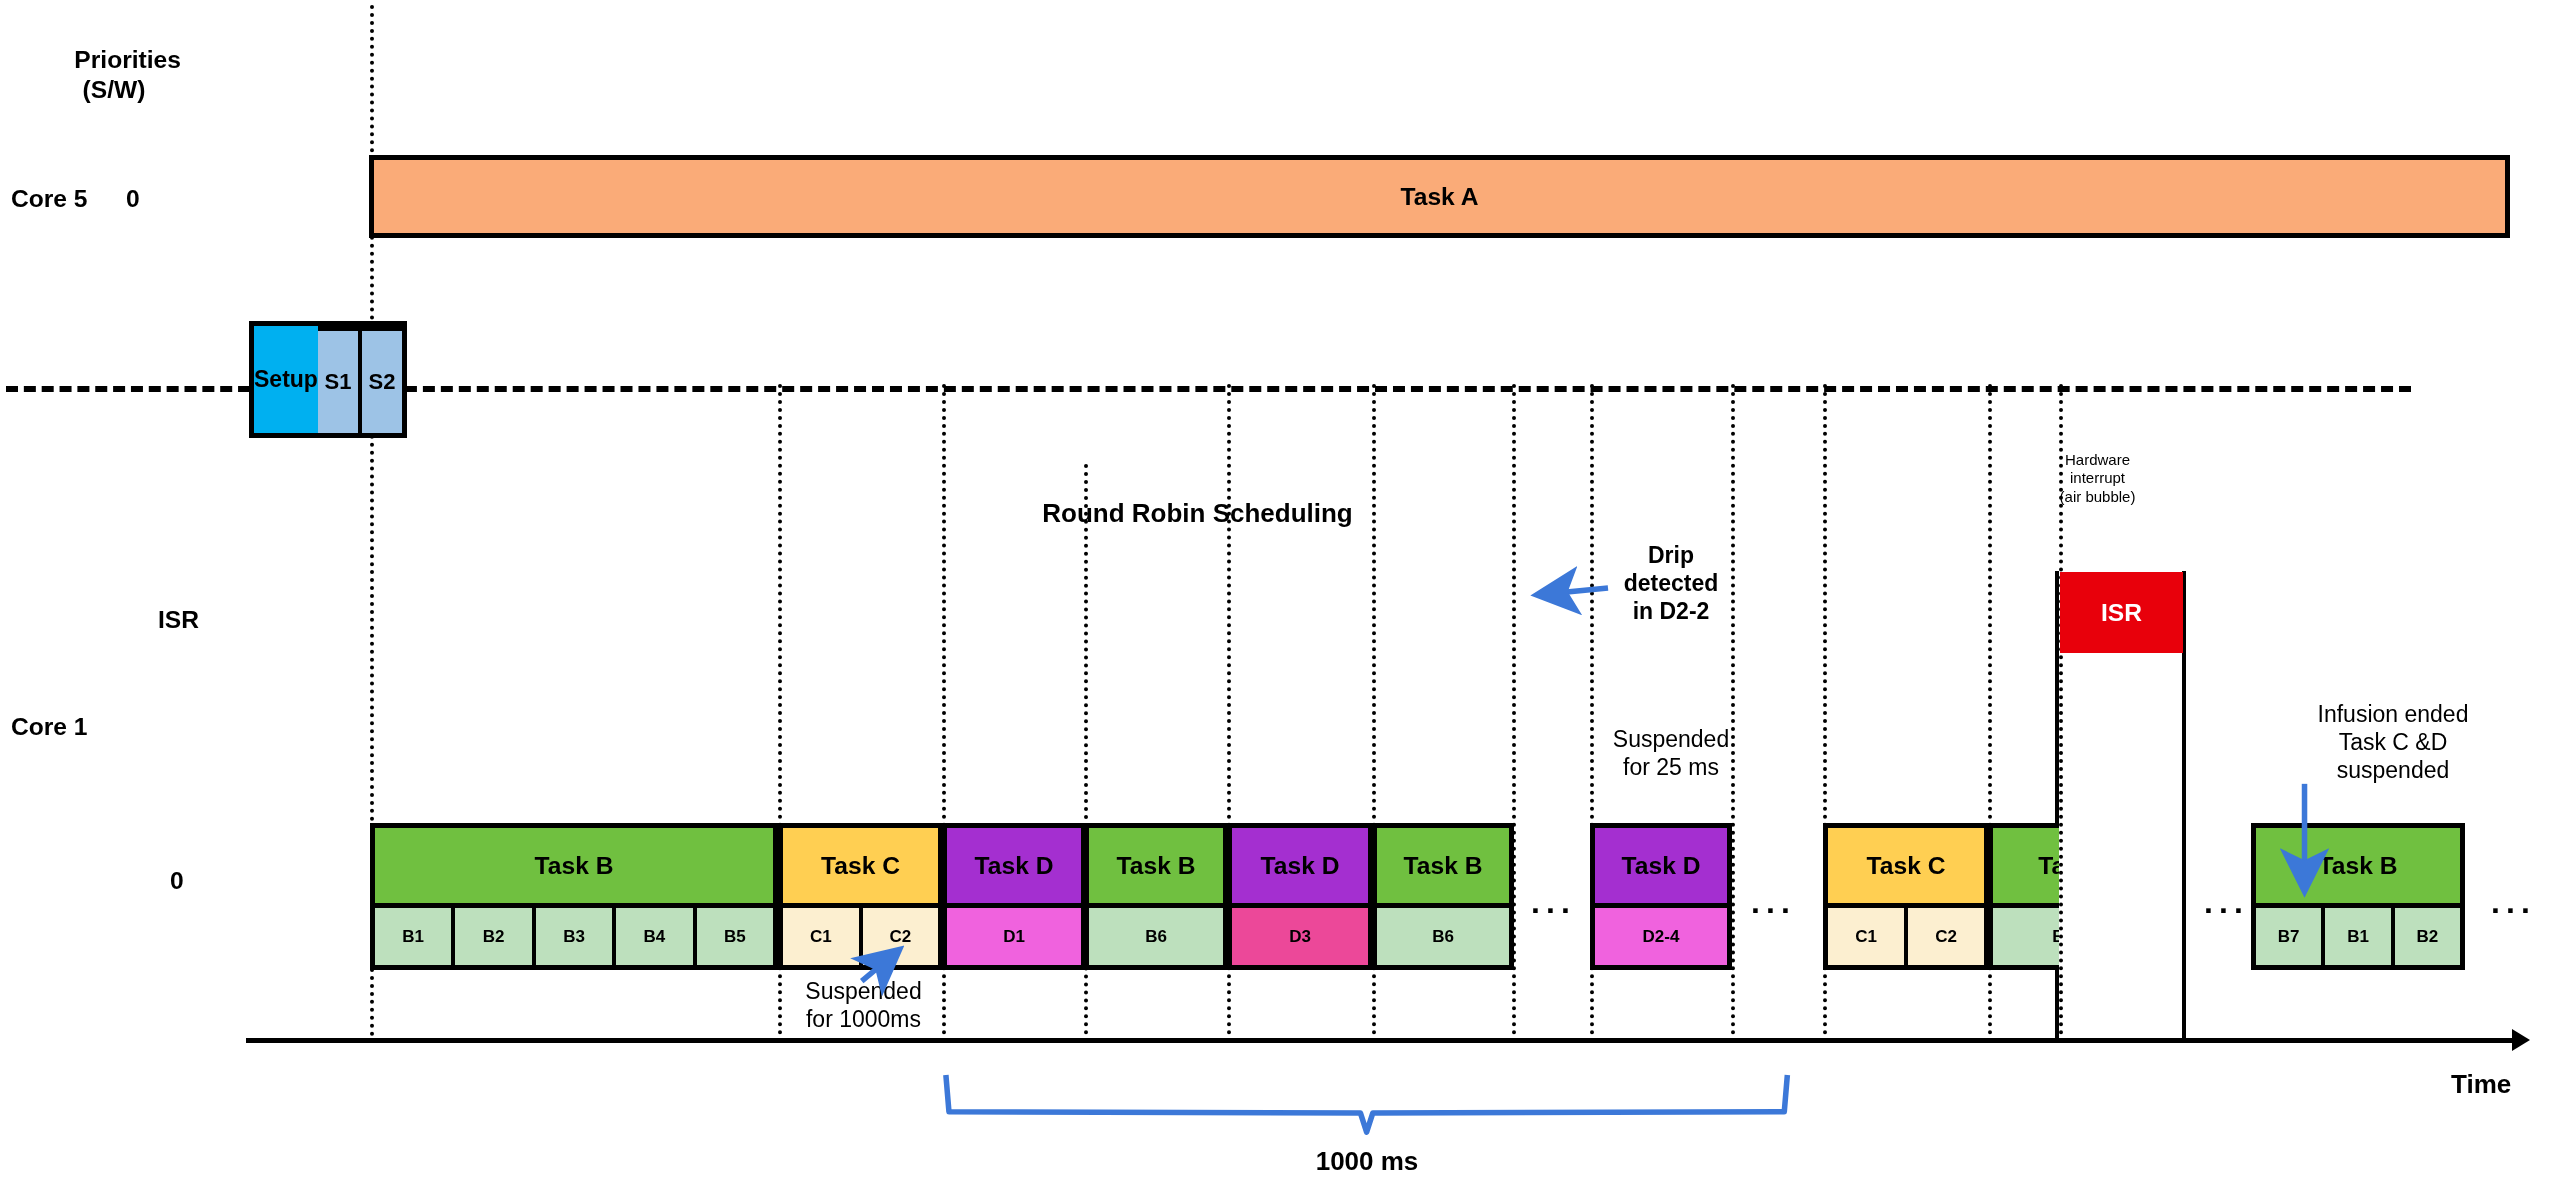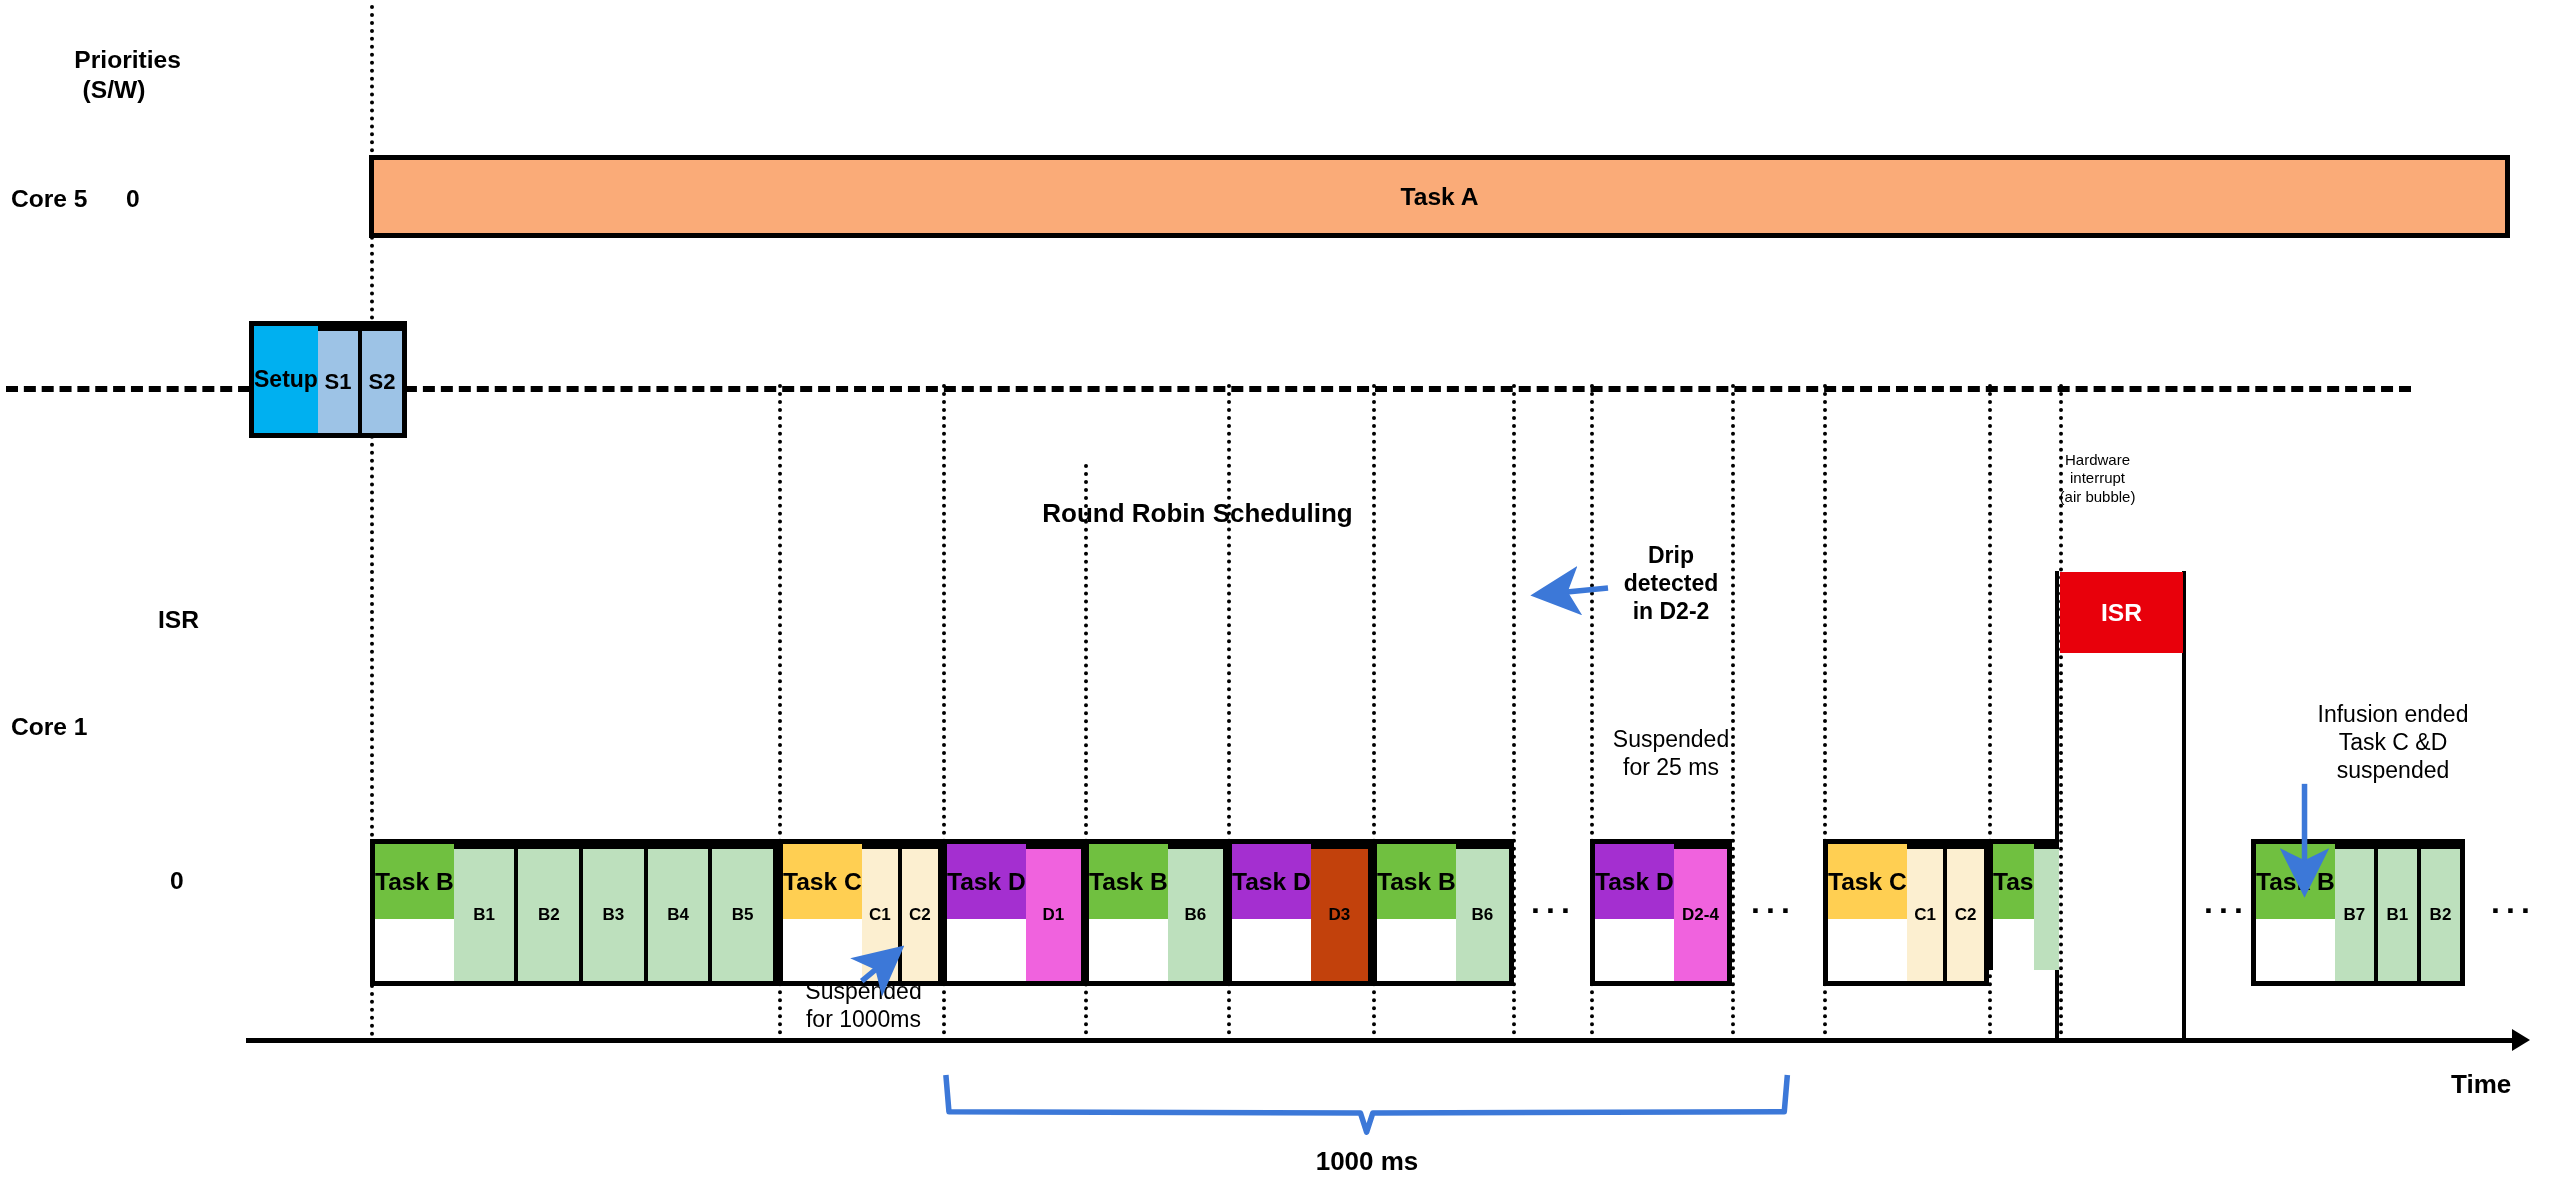--- a/index.html
+++ b/index.html
@@ -10,21 +10,21 @@
   .ctr{text-align:center;}
 
   
   .vdot{position:absolute;width:0;border-left:4.3px dotted #000;}
   .vsolid{position:absolute;width:0;border-left:4.9px solid #000;}
 
   
   .hdash{position:absolute;height:0;border-top:6.8px dashed #000;}
 
   
-  .bar{position:absolute;border:5.5px solid #000;box-sizing:border-box;display:flex;flex-direction:row;background:#fff;margin-top:16px;}
+  .bar{position:absolute;border:5.5px solid #000;box-sizing:border-box;display:flex;flex-direction:column;background:#fff;}
   .bar .top{flex:0 0 auto;display:flex;align-items:center;justify-content:center;font-weight:bold;font-size:24.6px;color:#000;box-sizing:border-box;}
   .bar .bot{flex:1 1 auto;display:flex;box-sizing:border-box;border-top:5.5px solid #000;}
   .bar .bot .cell{flex:1 1 0;display:flex;align-items:center;justify-content:center;font-weight:bold;font-size:17px;color:#000;border-right:4.3px solid #000;box-sizing:border-box;}
   .bar .bot .cell:last-child{border-right:0;}
 
   .solobar{position:absolute;border:5.5px solid #000;box-sizing:border-box;display:flex;align-items:center;justify-content:center;font-weight:bold;font-size:24.6px;}
 
   
   .setup{position:absolute;border:5.5px solid #000;box-sizing:border-box;display:flex;margin-left:33px;}
   .setup .s-top{flex:0 0 37px;background:#00B0F0;display:flex;align-items:center;justify-content:center;font-weight:bold;font-size:23px;}
@@ -144,21 +144,21 @@
 
   <div class="bar" style="left:1084px;top:823px;width:144px;height:147px;">
     <div class="top" style="height:75px;background:#70C040;">Task B</div>
     <div class="bot" style="background:#BDE0BD;">
       <div class="cell">B6</div>
     </div>
   </div>
 
   <div class="bar" style="left:1227px;top:823px;width:146px;height:147px;">
     <div class="top" style="height:75px;background:#A42FD0;">Task D</div>
-    <div class="bot" style="background:#c2410c;">
+    <div class="bot" style="background:#ec4899;">
       <div class="cell">D3</div>
     </div>
   </div>
 
   <div class="bar" style="left:1372px;top:823px;width:142px;height:147px;">
     <div class="top" style="height:75px;background:#70C040;">Task B</div>
     <div class="bot" style="background:#BDE0BD;">
       <div class="cell">B6</div>
     </div>
   </div>

